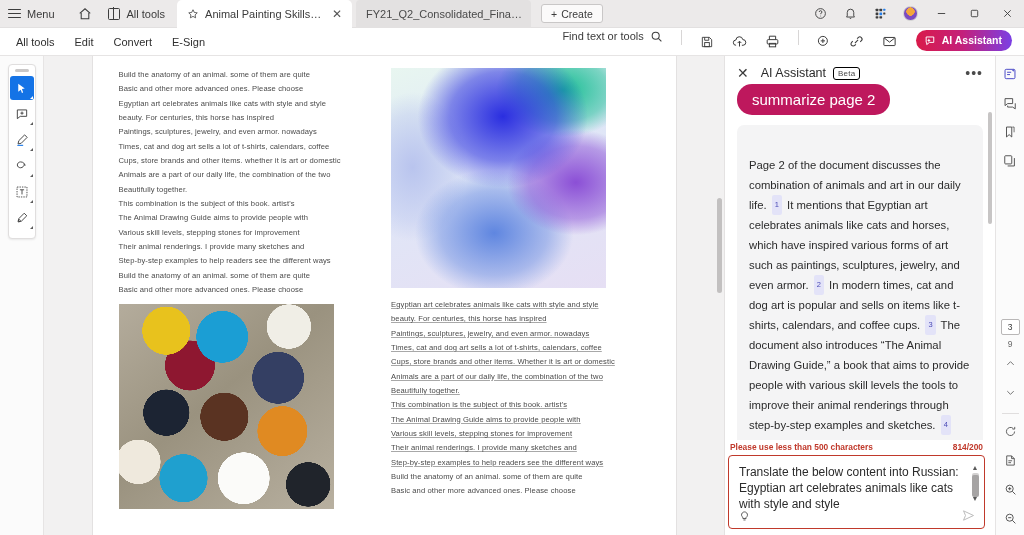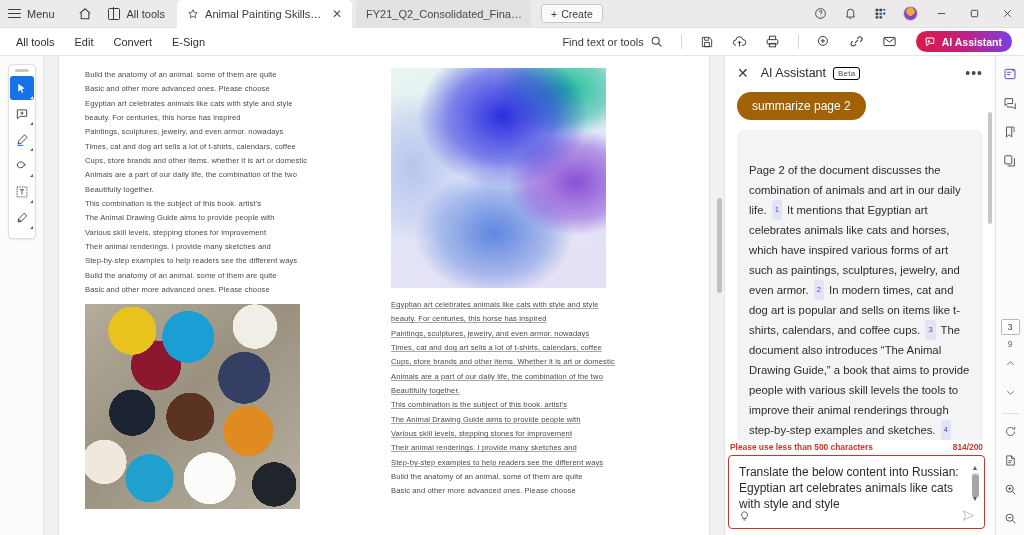--- a/index.html
+++ b/index.html
@@ -51,21 +51,21 @@
     background: radial-gradient(circle at 50% 35%, #f4a63a 0 38%, #7c4bc0 40% 100%);
     border: 1px solid #cfcfcf;
   }
 
   
   .menubar {
     height: 28px; flex: 0 0 28px; background: #fff; display: flex; align-items: center;
     border-bottom: 1px solid #e6e4e4; padding: 0 6px;
   }
   .mi { font-size: 11px; color: #2f2f2f; padding: 3px 10px; cursor: pointer; border-radius: 3px; }
-  .mb-right { margin-left: auto; display: flex; align-items: center; gap: 7px; padding-right: 6px; }
+  .mb-right { margin-left: auto; display: flex; align-items: flex-start; gap: 7px; padding-right: 6px; }
   .find-box { display: flex; align-items: center; gap: 6px; font-size: 11px; color: #3b3b3b; padding-right: 6px; cursor: pointer; }
   .mb-sep { width: 1px; height: 15px; background: #d8d6d6; margin: 0 5px; }
   .mb-ico { width: 26px; height: 24px; display: flex; align-items: center; justify-content: center; cursor: pointer; }
   .ai-pill {
     display: flex; align-items: center; gap: 5px; height: 21px; padding: 0 10px 0 8px;
     border-radius: 11px; background: linear-gradient(90deg,#d91a4a 0%, #c4207a 48%, #7b3fe4 100%);
     color: #fff; font-size: 10.5px; font-weight: bold; margin-left: 6px; cursor: pointer;
   }
 
   
@@ -75,21 +75,21 @@
   .leftrail { width: 44px; background: #fbfbfb; border-right: 1px solid #e6e4e4; padding-top: 8px; flex: 0 0 44px; }
   .rail-card { width: 28px; margin: 0 auto; background: #fff; border: 1px solid #e0dede; border-radius: 4px; box-shadow: 0 1px 2px rgba(0,0,0,.08); padding: 4px 0 6px; }
   .rail-grip { width: 14px; height: 3px; background: #c9c7c7; border-radius: 2px; margin: 0 auto 4px; }
   .rail-item { width: 24px; height: 24px; margin: 2px auto; display: flex; align-items: center; justify-content: center; border-radius: 3px; cursor: pointer; position: relative; }
   .rail-item.sel { background: #1473e6; }
   .rail-item .caret { position: absolute; right: 1px; bottom: 1px; width: 0; height: 0; border-left: 3px solid transparent; border-bottom: 3px solid #5c5c5c; }
   .rail-item.sel .caret { border-bottom-color: #fff; }
 
   
   .docwrap { flex: 1 1 auto; position: relative; overflow: hidden; display: flex; justify-content: center; }
-  .page { background: #fff; width: 650px; margin-top: 0; padding: 12px 26px 0 26px; position: relative; box-shadow: 0 0 0 1px #e3e1e1; }
+  .page { background: #fff; width: 583px; margin-top: 0; padding: 12px 26px 0 26px; position: relative; box-shadow: 0 0 0 1px #e3e1e1; }
   .cols { display: flex; gap: 14px; }
   .col { width: 50%; }
   .doc-line { font-size: 7.6px; line-height: 14.35px; color: #4a4a4a; white-space: nowrap; letter-spacing: .1px; }
   .doc-line.u { text-decoration: underline; text-decoration-color: #a8a8a8; }
 
   .img-wash {
     width: 215px; height: 220px; margin-bottom: 10px;
     background:
       radial-gradient(ellipse 55% 45% at 52% 22%, #2a2ee0 0%, rgba(42,46,224,.55) 45%, rgba(42,46,224,0) 72%),
       radial-gradient(ellipse 40% 30% at 86% 52%, #8b4fd6 0%, rgba(139,79,214,.5) 55%, rgba(139,79,214,0) 80%),
@@ -121,22 +121,22 @@
 
   
   .aipanel { width: 271px; flex: 0 0 271px; background: #fff; border-left: 1px solid #e4e2e2; display: flex; flex-direction: column; position: relative; }
   .ai-head { display: flex; align-items: center; padding: 10px 12px 4px 12px; }
   .ai-close { font-size: 14px; color: #3a3a3a; cursor: pointer; line-height: 1; margin-right: 12px; }
   .ai-title { font-size: 12.5px; color: #2b2b2b; }
   .beta { margin-left: 7px; font-size: 8px; color: #4b4b4b; border: 1px solid #000000; border-radius: 3px; padding: 1px 4px; letter-spacing: .2px; }
   .ai-dots { margin-left: auto; font-size: 14px; color: #4b4b4b; letter-spacing: 1px; cursor: pointer; line-height: 1; }
   .ai-scrollarea { flex: 1 1 auto; overflow: hidden; position: relative; padding: 0 12px; }
   .chip {
-    display: inline-block; background: #a16207; color: #fff; font-size: 12px;
-    padding: 7px 15px; border-radius: 15px; margin: 8px 0 10px 0; cursor: pointer;
+    display: inline-block; background: #be185d; color: #fff; font-size: 15px;
+    padding: 7px 15px; border-radius: 15px; margin: 0 0 10px 0; cursor: pointer;
   }
   .answer { background: #f4f4f5; border-radius: 7px; padding: 11px 12px 6px 12px; }
   .answer p { font-size: 11.3px; line-height: 20px; color: #2b2b2b; margin-top: 19px; }
   .cite { display: inline-block; background: #e3e3f8; color: #4a4ab5; font-size: 7.5px; border-radius: 2px; padding: 0 3px; vertical-align: 2px; margin: 0 2px; }
   .ans-actions { display: flex; align-items: center; padding: 10px 2px 4px 2px; }
   .copy { display: flex; align-items: center; gap: 6px; font-size: 10.5px; color: #3f3f3f; cursor: pointer; }
   .fb { margin-left: auto; display: flex; gap: 16px; padding-right: 4px; }
   .fb div { cursor: pointer; }
   .partial { height: 14px; background: #f4f4f5; border-radius: 7px 7px 0 0; margin-top: 9px; }
   .ai-sb { position: absolute; right: 3px; top: 28px; width: 4px; height: 112px; background: #c7c5c5; border-radius: 3px; }

